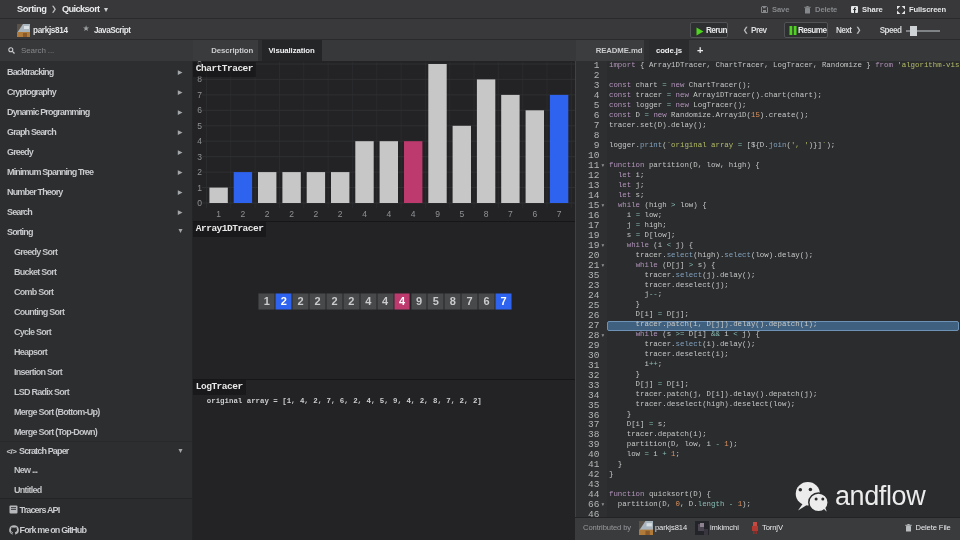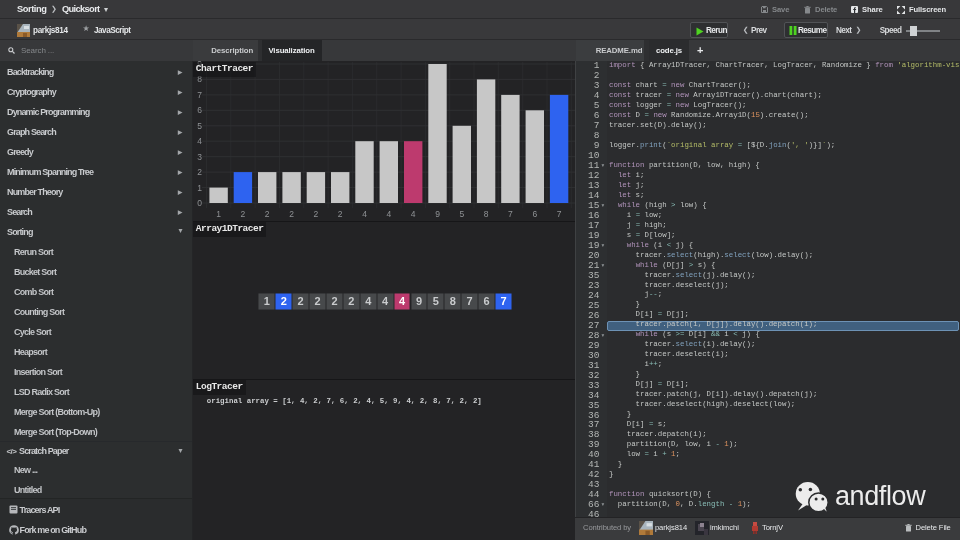--- a/index.html
+++ b/index.html
@@ -151,21 +151,21 @@
   </div>
 <div class="srow" style="top:201.5px">
     <span class="cat">Search</span>
     <span class="arr">▸</span>
   </div>
 <div class="srow" style="top:221.5px">
     <span class="cat">Sorting</span>
     <span class="arr" style="font-size:8px">▾</span>
   </div>
 <div class="srow" style="top:241.5px">
-    <span class="item">Rerun Sort</span>
+    <span class="item">Greedy Sort</span>
   </div>
 <div class="srow" style="top:261.5px">
     <span class="item">Bucket Sort</span>
   </div>
 <div class="srow" style="top:281.5px">
     <span class="item">Comb Sort</span>
   </div>
 <div class="srow" style="top:301.5px">
     <span class="item">Counting Sort</span>
   </div>

